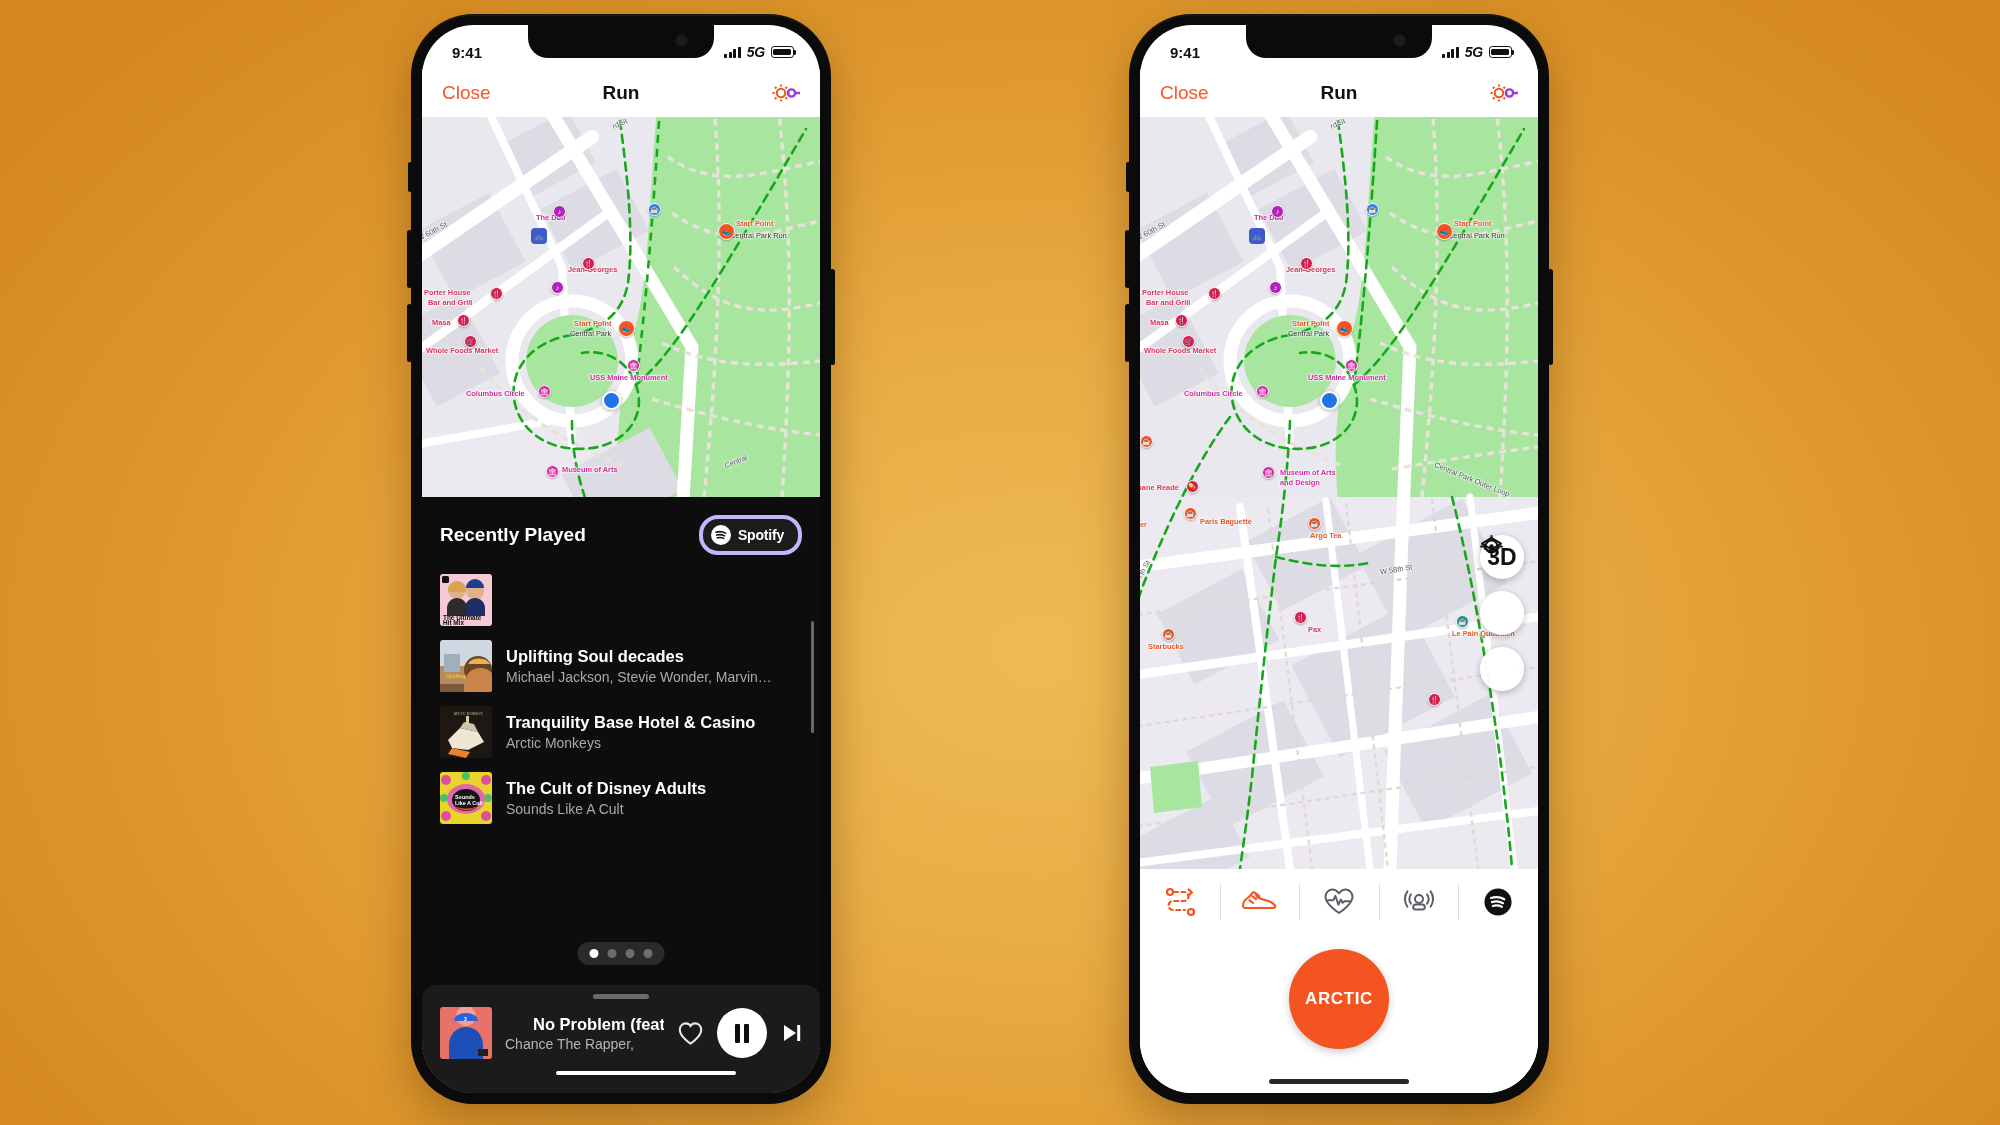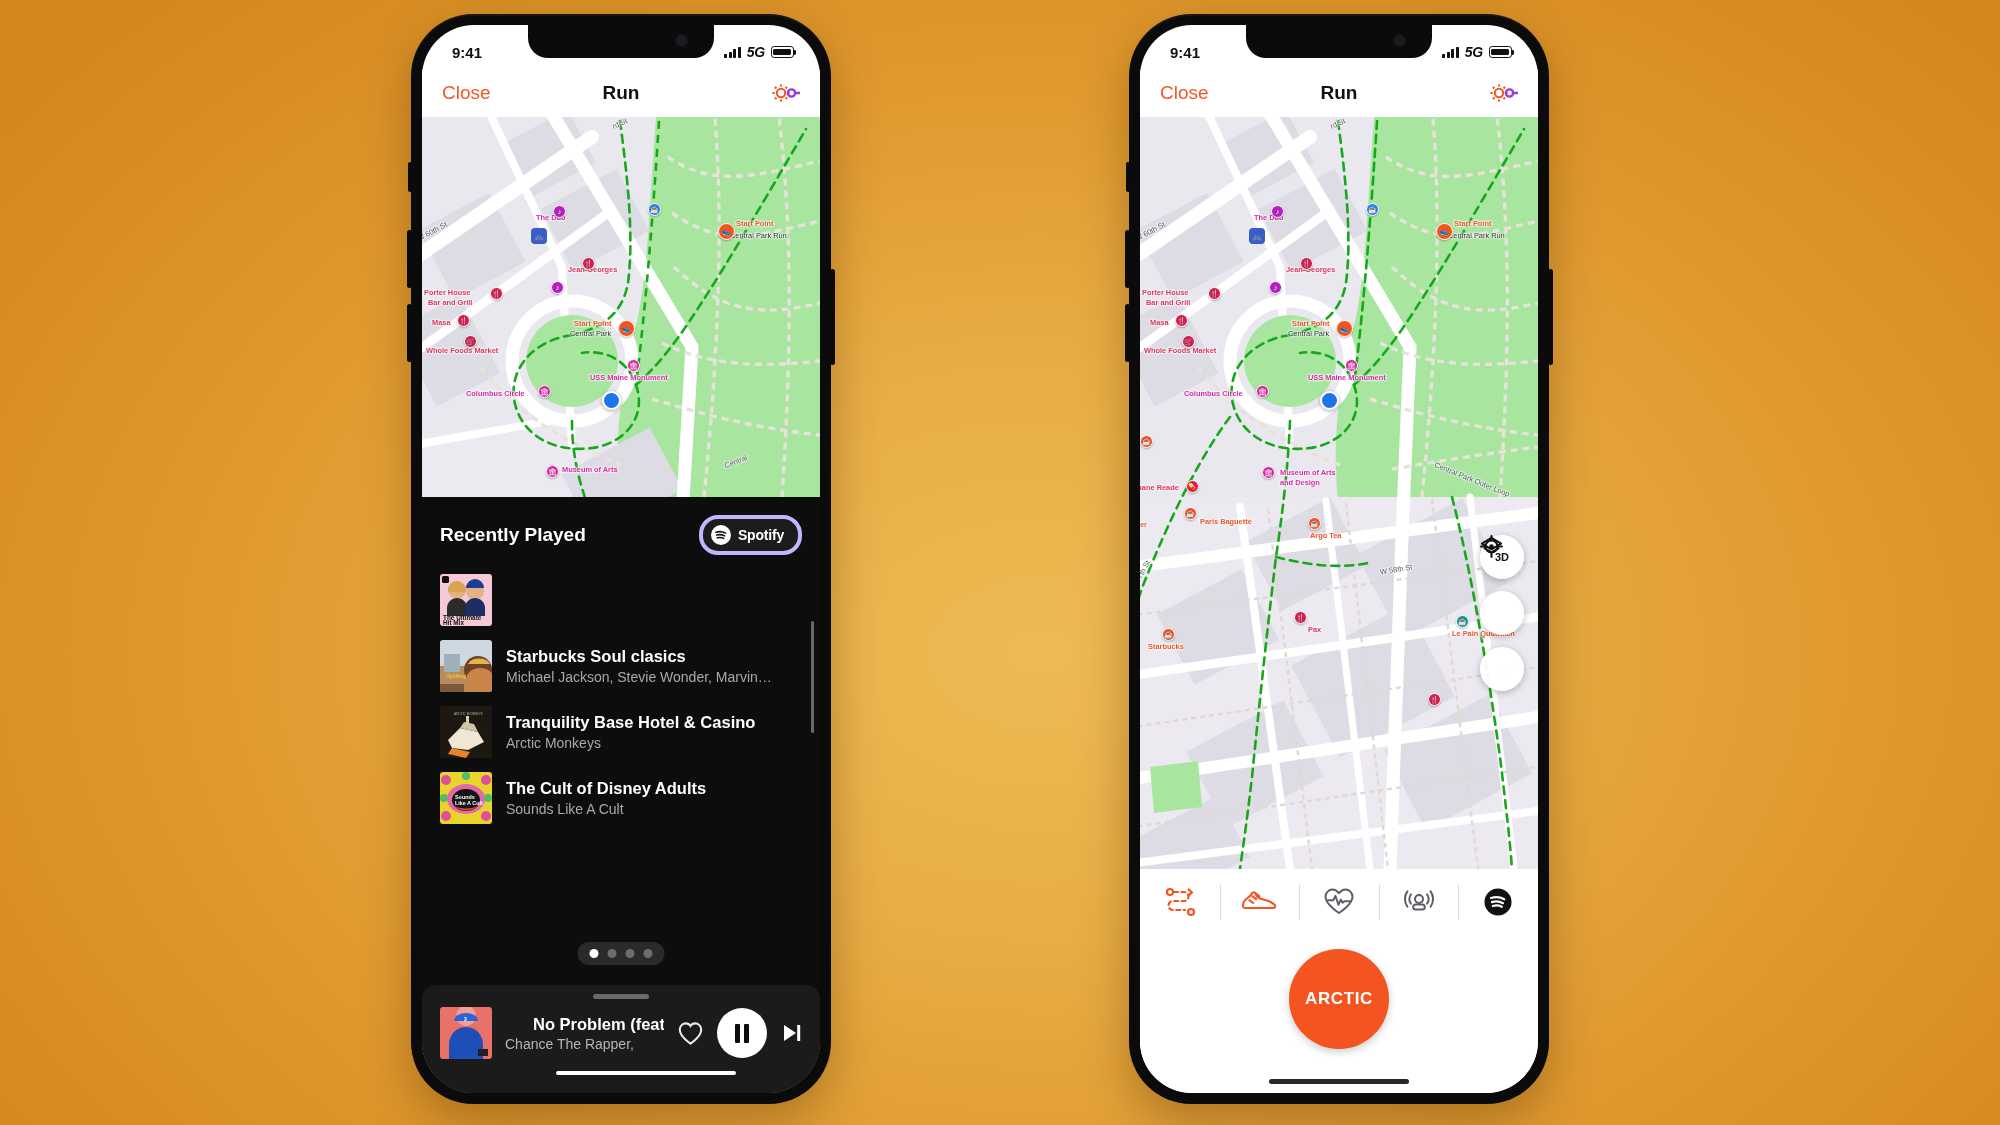--- a/index.html
+++ b/index.html
@@ -101,21 +101,21 @@
   .pin.big { width:17px; height:17px; }
   .pin span { color:#fff; font-size:7px; line-height:1; }
 
   .gpsdot { position:absolute; width:19px; height:19px; border-radius:50%;
             background:#1f74e8; border:2.6px solid #fff; box-shadow:0 1px 4px rgba(0,0,0,.35); }
 
   
   .mapctl { position:absolute; right:14px; display:flex; flex-direction:column; gap:12px; z-index:20; }
   .mapbtn { width:44px; height:44px; border-radius:50%; background:rgba(255,255,255,.96);
             box-shadow:0 2px 7px rgba(0,0,0,.26); display:flex; align-items:center; justify-content:center;
-            font-size:11px; font-weight:bold; color:#111; }
+            font-size:23px; font-weight:bold; color:#111; }
 
   
   .panel { position:absolute; left:0; right:0; top:472px; bottom:0; background:#0d0d0e; }
   .panel-head { display:flex; align-items:center; justify-content:space-between; padding:18px 18px 12px 18px; }
   .panel-title { color:#fff; font-size:19px; font-weight:bold; }
   .spot-pill { display:flex; align-items:center; gap:7px; background:#1c1c1d;
                border:4px solid #c4b5fd; border-radius:19px; padding:6px 14px 6px 8px; }
   .spot-pill .txt { color:#fff; font-size:14px; font-weight:bold; letter-spacing:-.2px; }
 
   .tracklist { padding:0 0 0 18px; }
@@ -360,21 +360,21 @@
               <rect y="26" width="52" height="26" fill="#b88b5e"></rect>
               <rect x="4" y="14" width="16" height="18" fill="#9fb0bd"></rect>
               <circle cx="38" cy="30" r="14" fill="#6d4426"></circle>
               <path d="M26 40c0-7 6-12 14-12s14 5 14 12v12H26z" fill="#c9844a"></path>
               <path d="M28 24a12 9 0 0122 0z" fill="#e8b24e"></path>
               <rect x="0" y="44" width="24" height="8" fill="#7d5a3a"></rect>
               <text x="6" y="38" font-size="5" font-family="Liberation Sans" font-weight="bold" fill="#f2c231">Uplifting</text>
             </svg>
           </div>
           <div class="tmeta">
-            <div class="ttitle">Starbucks Soul clasics</div>
+            <div class="ttitle">Uplifting Soul decades</div>
             <div class="tsub">Michael Jackson, Stevie Wonder, Marvin…</div>
           </div>
         </div>
 
         <div class="track">
           <div class="art">
             <svg width="52" height="52" viewBox="0 0 52 52">
               <rect width="52" height="52" fill="#1d1812"></rect>
               <path d="M8 34 L20 22 L38 26 L44 36 L28 44 L12 42 Z" fill="#efe7d4"></path>
               <path d="M20 22 L38 26 L34 18 L24 16 Z" fill="#cfc4a8"></path>

